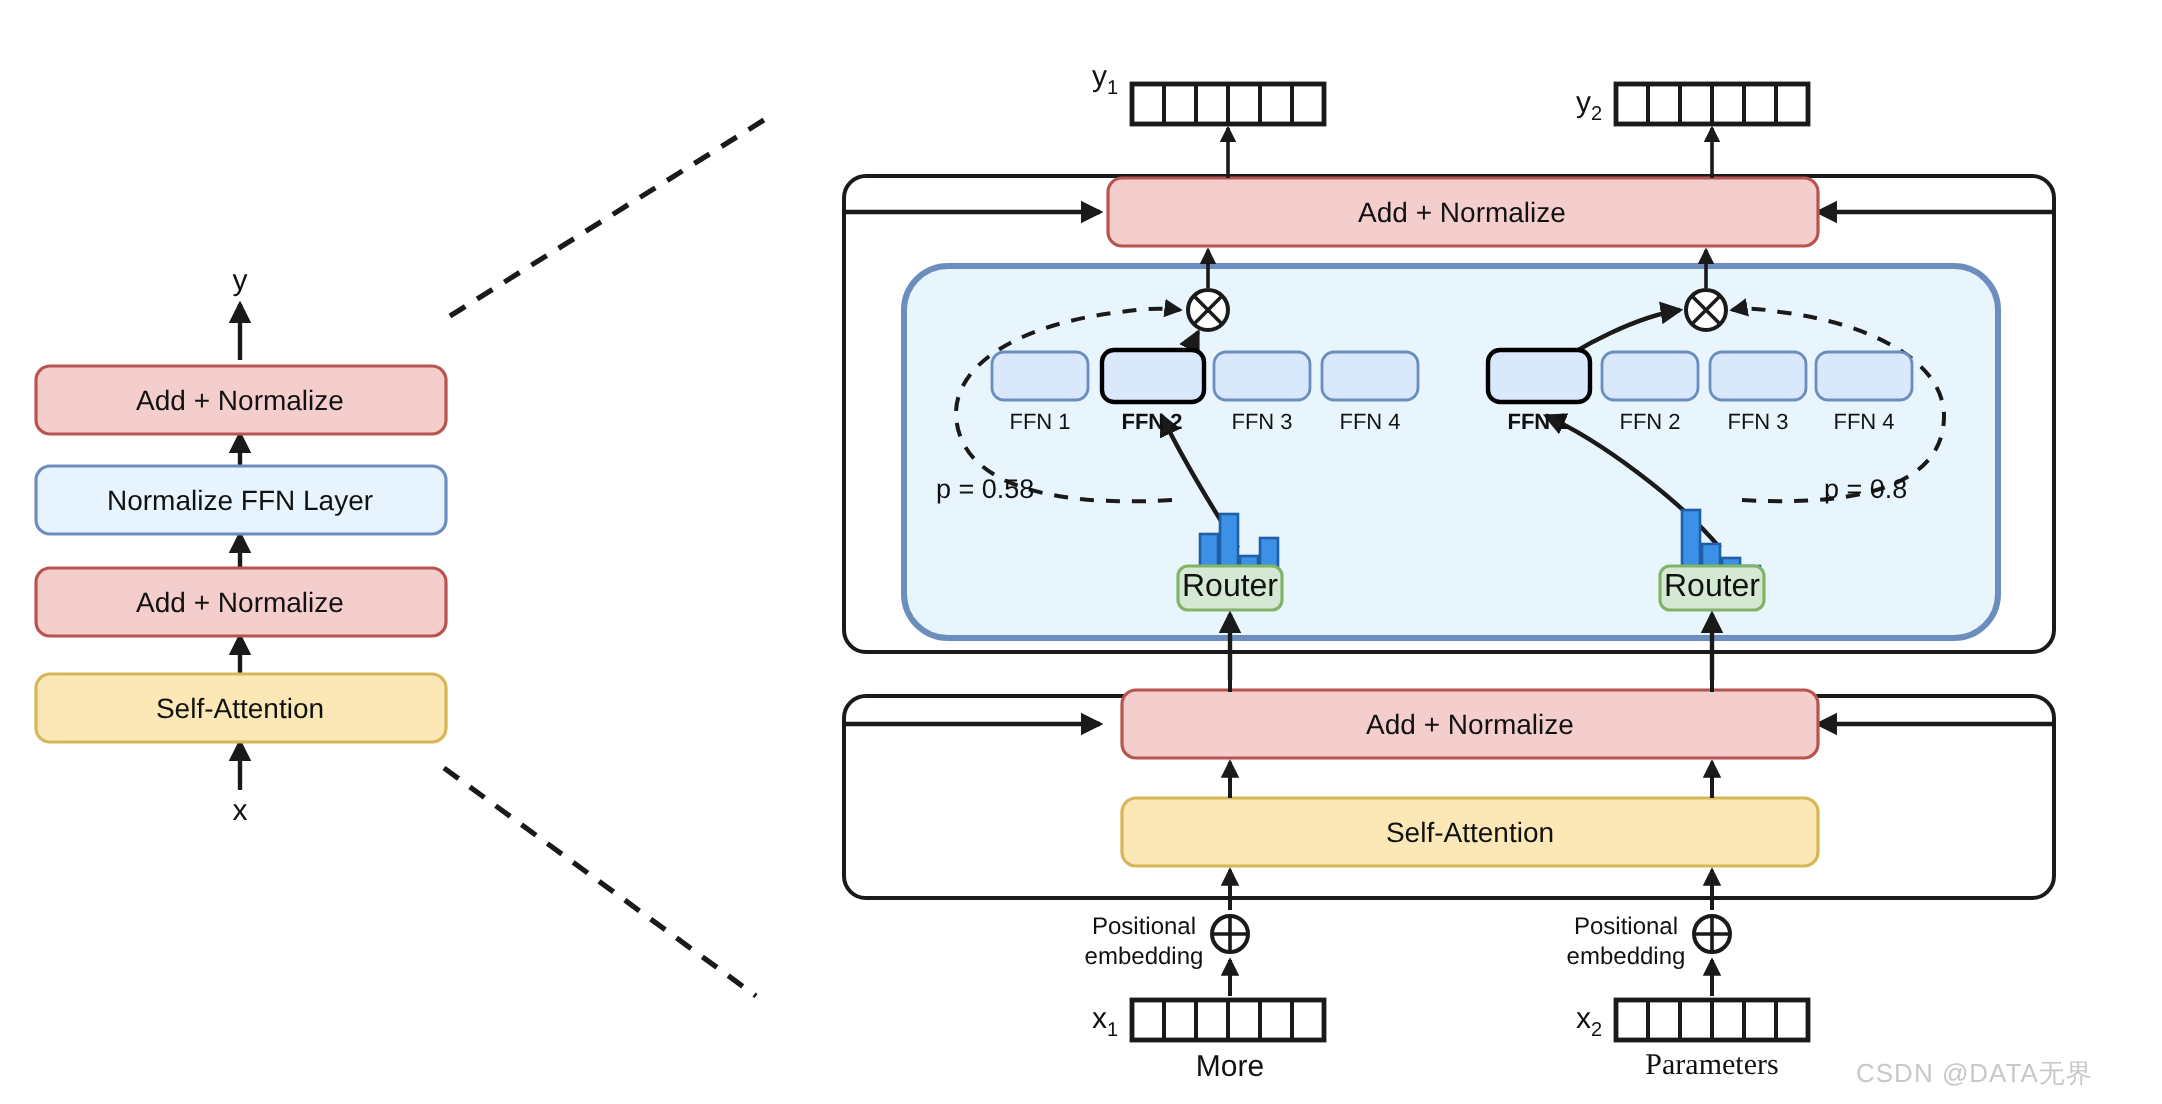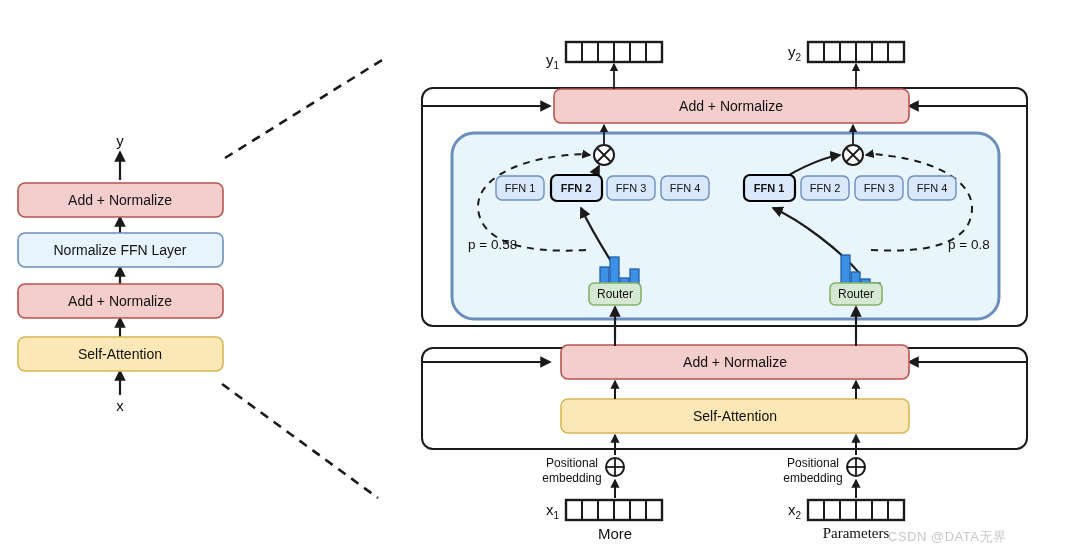--- a/index.html
+++ b/index.html
@@ -35,26 +35,27 @@
     line-height: 1;
   }
   .box-label {
     font-size: 14px;
     color: #111111;
     text-align: center;
   }
   .ffn-label {
     font-size: 11px;
     color: #111111;
+    margin-top: 24px;
   }
   .ffn-label.active {
     font-weight: bold;
   }
   .router-label {
-    font-size: 12px;
+    font-size: 16px;
     color: #111111;
   }
   .p-label {
     font-size: 13.5px;
     color: #111111;
   }
   .var-label {
     font-size: 15px;
     color: #111111;
   }
@@ -240,41 +241,41 @@
     </g>
   </svg>
 
   <div class="lbl var-label center-x" style="left:120px; top:133px;">y</div>
   <div class="lbl box-label center-xy" style="left:120px; top:200px;">Add + Normalize</div>
   <div class="lbl box-label center-xy" style="left:120px; top:250px;">Normalize FFN Layer</div>
   <div class="lbl box-label center-xy" style="left:120px; top:301px;">Add + Normalize</div>
   <div class="lbl box-label center-xy" style="left:120px; top:354px;">Self-Attention</div>
   <div class="lbl var-label center-x" style="left:120px; top:398px;">x</div>
 
-  <div class="lbl var-label" style="left:546px; top:52px;text-align:center;">
+  <div class="lbl var-label" style="left:546px; top:31px;text-align:center;">
     <span>y</span><sub>1</sub>
   </div>
   <div class="lbl var-label" style="left:788px; top:44px;">
     <span>y</span><sub>2</sub>
   </div>
 
   <div class="lbl box-label center-xy" style="left:731px; top:106px;">Add + Normalize</div>
 
   <div class="lbl ffn-label center-xy" style="left:520px; top:188px;">FFN 1</div>
   <div class="lbl ffn-label active center-xy" style="left:576px; top:188px;">FFN 2</div>
   <div class="lbl ffn-label center-xy" style="left:631px; top:188px;">FFN 3</div>
   <div class="lbl ffn-label center-xy" style="left:685px; top:188px;">FFN 4</div>
 
   <div class="lbl ffn-label active center-xy" style="left:769px; top:188px;">FFN 1</div>
   <div class="lbl ffn-label center-xy" style="left:825px; top:188px;">FFN 2</div>
   <div class="lbl ffn-label center-xy" style="left:879px; top:188px;">FFN 3</div>
   <div class="lbl ffn-label center-xy" style="left:932px; top:188px;">FFN 4</div>
 
   <div class="lbl p-label" style="left:468px; top:238px;">p = 0.58</div>
-  <div class="lbl p-label" style="left:948px; top:238px;">p = 0.8</div>
+  <div class="lbl p-label" style="left:912px; top:238px;">p = 0.8</div>
 
   <div class="lbl router-label center-xy" style="left:615px; top:294px;">Router</div>
   <div class="lbl router-label center-xy" style="left:856px; top:294px;">Router</div>
 
   <div class="lbl box-label center-xy" style="left:735px; top:362px;">Add + Normalize</div>
   <div class="lbl box-label center-xy" style="left:735px; top:416px;">Self-Attention</div>
 
   <div class="lbl pos-label" style="left:540px; top:456px; width:64px; text-align:center;">Positional
 embedding</div>
   <div class="lbl pos-label" style="left:781px; top:456px; width:64px; text-align:center;">Positional
@@ -283,15 +284,15 @@
   <div class="lbl var-label" style="left:546px; top:502px;">
     <span>x</span><sub>1</sub>
   </div>
   <div class="lbl var-label" style="left:788px; top:502px;">
     <span>x</span><sub>2</sub>
   </div>
 
   <div class="lbl word-label center-x" style="left:615px; top:526px;">More</div>
   <div class="lbl word-label center-x" style="left:856px; top:526px;font-family:Liberation Serif, serif;">Parameters</div>
 
-  <div class="watermark" style="left:888px; top:528px;">CSDN @DATA无界</div>
+  <div class="watermark" style="left:928px; top:528px;">CSDN @DATA无界</div>
 
 </div>
 
 </body></html>

